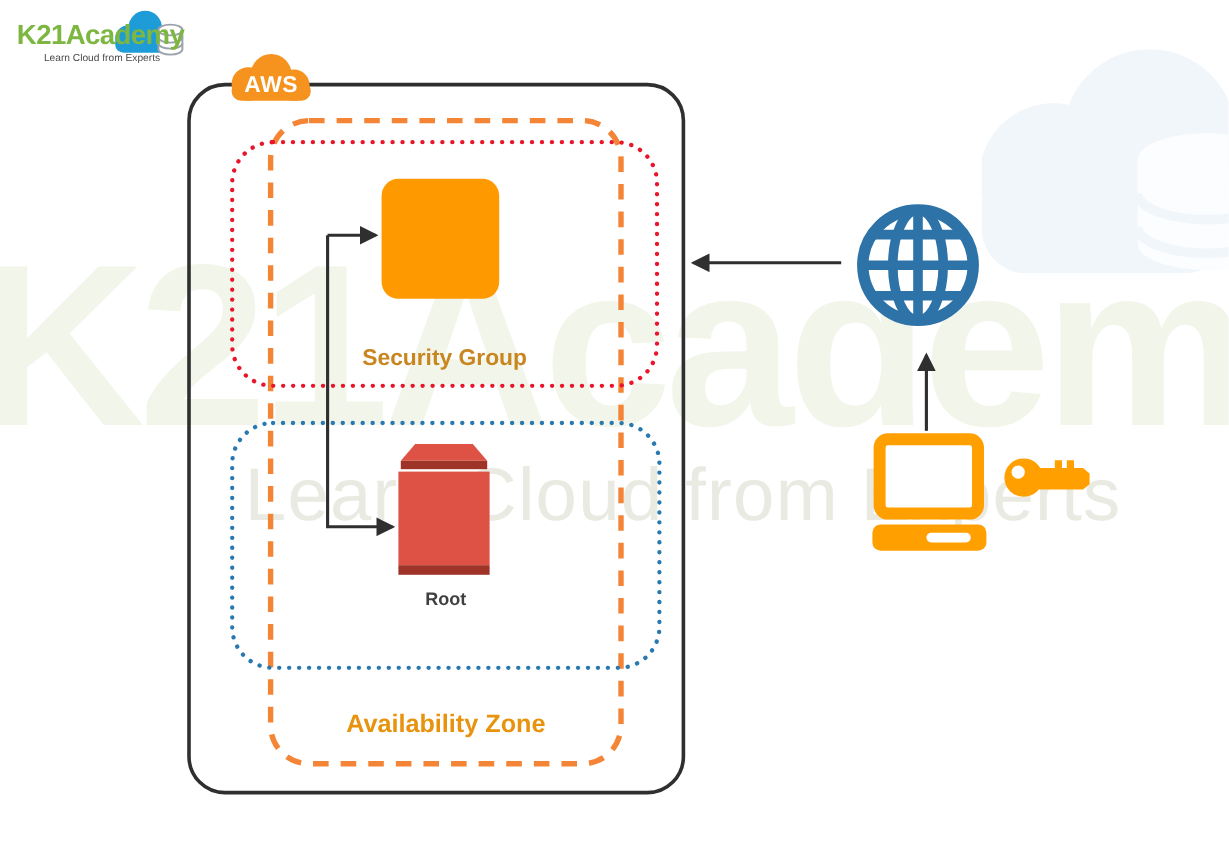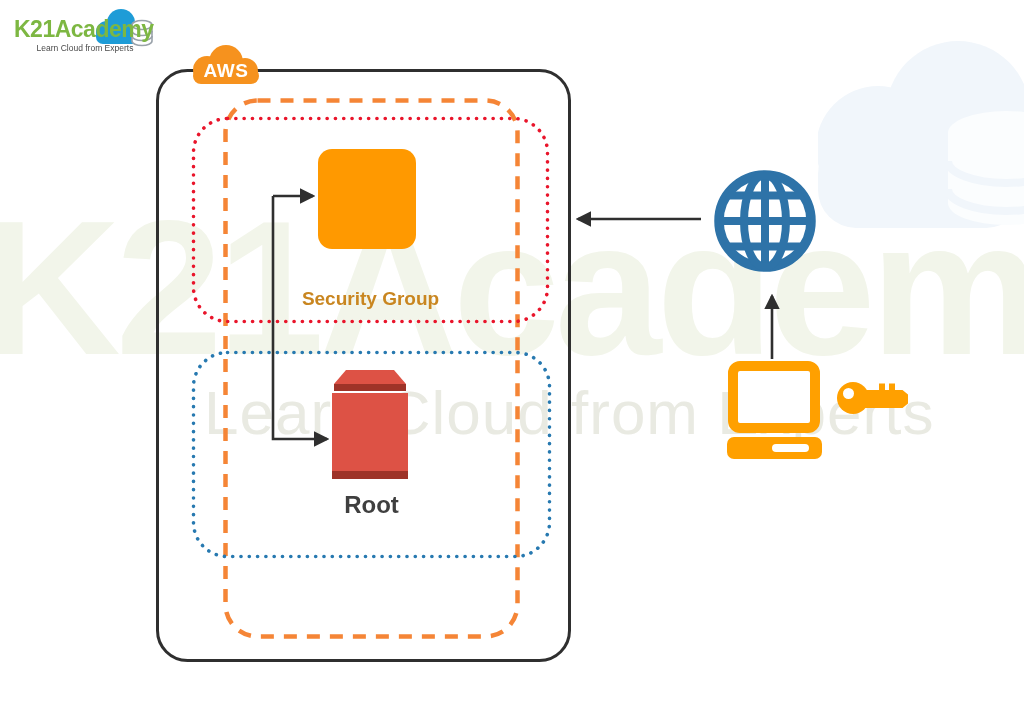--- a/index.html
+++ b/index.html
@@ -21,21 +21,21 @@
   }
 
   
   #brand-name{left:14px;top:16px;font-size:23px;font-weight:bold;color:#7db742;letter-spacing:-0.5px;}
   #brand-tagline{left:14px;top:43px;width:142px;text-align:center;font-size:8.5px;color:#4a4a4a;}
 
   
   .lbl{text-align:center;line-height:1.1;}
   #lbl-instance{left:193px;top:263px;width:355px;font-size:20px;font-weight:bold;color:#3f3f3f;}
   #lbl-secgroup{left:193px;top:289px;width:355px;font-size:19px;font-weight:bold;color:#c98620;}
-  #lbl-root{left:193px;top:492px;width:357px;font-size:24px;font-weight:bold;color:#3f3f3f;}
+  #lbl-root{left:193px;top:492px;width:357px;font-size:15px;font-weight:bold;color:#3f3f3f;}
   #lbl-ebs{left:193px;top:517px;width:357px;font-size:19px;font-weight:bold;color:#e8402f;}
   #lbl-az{left:225px;top:592px;width:293px;font-size:21px;font-weight:bold;color:#e8930d;}
   #lbl-internet{left:698px;top:127px;width:136px;font-size:20px;font-weight:bold;color:#3f3f3f;}
   #lbl-pkey{left:852px;top:437px;width:140px;font-size:19px;font-weight:bold;color:#3f3f3f;}
 
   
   #instance-icon{left:318px;top:149px;width:98px;height:100px;border-radius:14px;background:#ff9900;}
   #laptop-screen{
     left:728px;top:361px;width:92px;height:72px;background:#ffffff;
     border:10px solid #ffa000;border-radius:12px;box-sizing:border-box;
@@ -108,20 +108,21 @@
   <div class="abs lbl" id="lbl-secgroup">Security Group</div>
 
   <svg class="abs" style="left:331px;top:367px;" width="78" height="113" viewBox="0 0 78 113">
     <polygon points="15,3 63,3 75,17 3,17" fill="#dd5245"></polygon>
     <rect x="3" y="17" width="72" height="7" fill="#9e3328"></rect>
     <rect x="1" y="26" width="76" height="78" fill="#dd5245"></rect>
     <rect x="1" y="104" width="76" height="8" fill="#9e3328"></rect>
   </svg>
   <div class="abs lbl" id="lbl-root">Root</div>
 
+  <div class="abs lbl" id="lbl-az">Availability Zone</div>
 
   <svg class="abs" style="left:706px;top:162px;" width="118" height="118" viewBox="0 0 118 118">
     <defs>
         <clipPath id="gclip">
           <circle cx="59" cy="59" r="46"></circle>
         </clipPath>
       </defs>
     <circle cx="59" cy="59" r="46" fill="#ffffff" stroke="#2e73a8" stroke-width="9.5"></circle>
     <g clip-path="url(#gclip)" stroke="#2e73a8" stroke-width="8" fill="none">
       <line x1="8" y1="59" x2="110" y2="59"></line>

